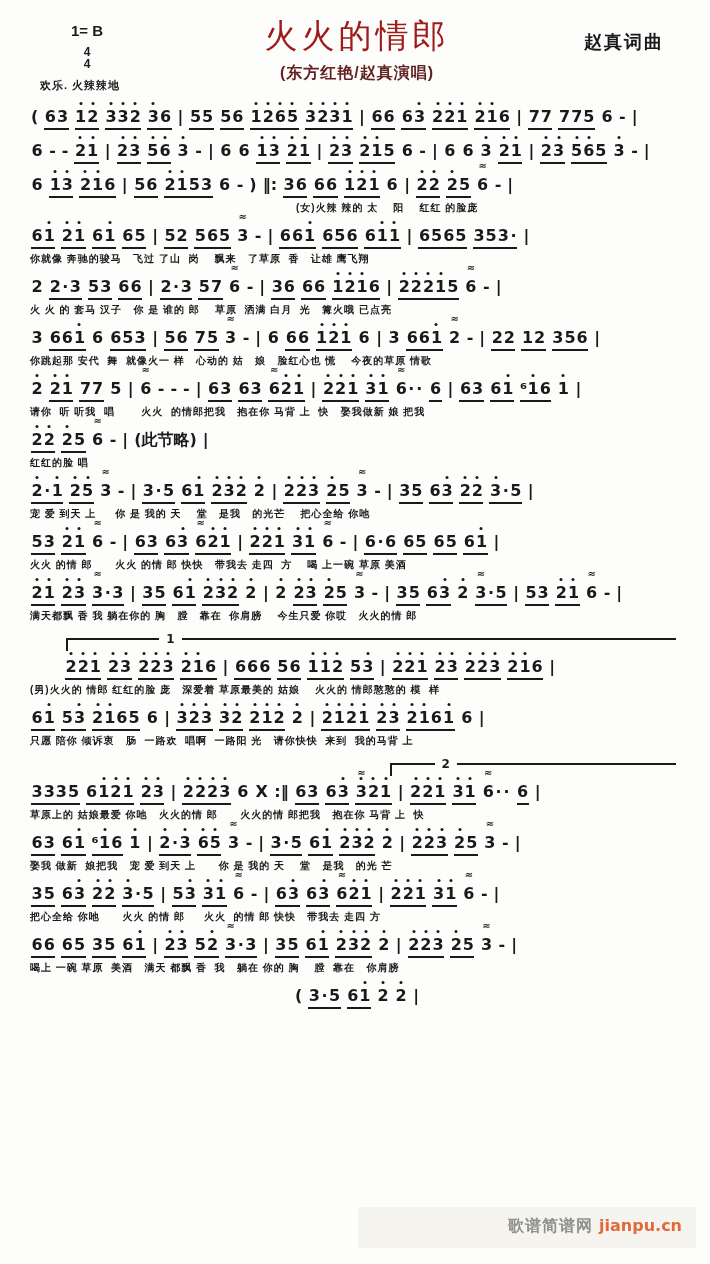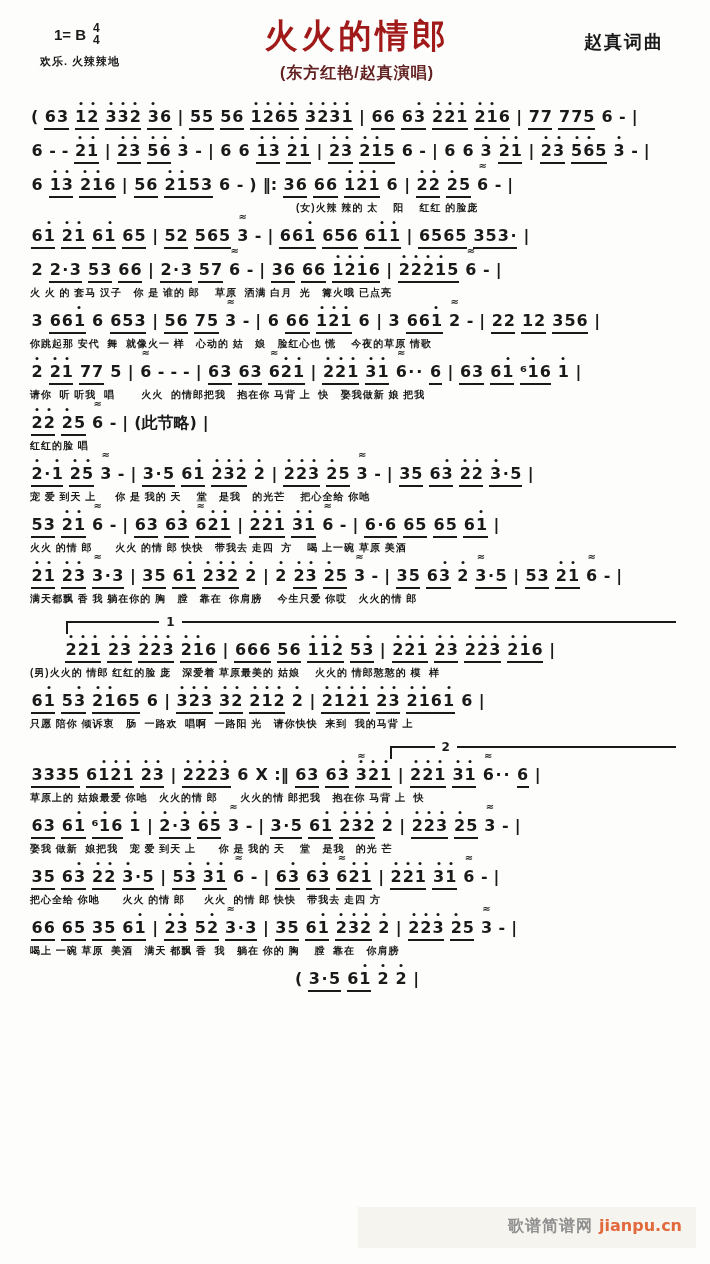--- a/index.html
+++ b/index.html
@@ -16,24 +16,24 @@
     background:var(--bg);
     font-family:"Liberation Sans","DejaVu Sans",sans-serif;
     color:var(--ink);
     position:relative;
   }
   .page{padding:14px 24px 0 28px;box-sizing:border-box;height:100%;position:relative;}
 
   
   .header{position:relative;height:78px;}
   .keyblock{position:absolute;left:26px;top:8px;font-weight:bold;font-size:15px;}
-  .keyline{display:flex;align-items:center;gap:7px;}
+  .keyline{display:flex;align-items:center;gap:7px;flex-direction:column;}
   .ts{display:inline-flex;flex-direction:column;align-items:center;font-size:12px;line-height:1.0;font-weight:bold;}
   .tempo{margin-top:8px;margin-left:-14px;font-size:11px;font-weight:600;letter-spacing:1px;}
-  .title{margin:0;text-align:center;font-size:33px;letter-spacing:4px;color:var(--c-title);font-weight:bold;}
+  .title{margin:0;text-align:center;font-size:33px;letter-spacing:4px;color:var(--c-title);font-weight:normal;}
   .subtitle{text-align:center;font-size:16px;font-weight:600;color:var(--c-subtitle);margin-top:4px;letter-spacing:1px;}
   .credit{position:absolute;right:22px;top:16px;font-size:18px;font-weight:600;letter-spacing:2px;}
 
   
   #score{margin-top:8px;}
   .m-row{
     position:relative;
     font-family:"DejaVu Sans",sans-serif;
     font-weight:bold;font-size:16px;
     margin-top:4px;padding-top:7px;
@@ -98,20 +98,21 @@
     <div class="subtitle">(东方红艳/赵真演唱)</div>
     <div class="credit">赵真词曲</div>
   </div>
 
   <div id="score">
       <div class="m-row"><span class="tok">(</span><span class="tok beam"><span class="note">6</span><span class="note">3</span></span><span class="tok beam"><span class="note hi">1</span><span class="note hi">2</span></span><span class="tok beam"><span class="note hi">3</span><span class="note hi">3</span><span class="note hi">2</span></span><span class="tok beam"><span class="note hi">3</span><span class="note">6</span></span><span class="tok">|</span><span class="tok beam"><span class="note">5</span><span class="note">5</span></span><span class="tok beam"><span class="note">5</span><span class="note">6</span></span><span class="tok beam"><span class="note hi">1</span><span class="note hi">2</span><span class="note hi">6</span><span class="note hi">5</span></span><span class="tok beam"><span class="note hi">3</span><span class="note hi">2</span><span class="note hi">3</span><span class="note hi">1</span></span><span class="tok">|</span><span class="tok beam"><span class="note">6</span><span class="note">6</span></span><span class="tok beam"><span class="note">6</span><span class="note hi">3</span></span><span class="tok beam"><span class="note hi">2</span><span class="note hi">2</span><span class="note hi">1</span></span><span class="tok beam"><span class="note hi">2</span><span class="note hi">1</span><span class="note">6</span></span><span class="tok">|</span><span class="tok beam"><span class="note">7</span><span class="note">7</span></span><span class="tok beam"><span class="note">7</span><span class="note">7</span><span class="note">5</span></span><span class="tok"><span class="note">6</span></span><span class="tok">-</span><span class="tok">|</span></div>
       <div class="m-row"><span class="tok"><span class="note">6</span></span><span class="tok">-</span><span class="tok">-</span><span class="tok beam"><span class="note hi">2</span><span class="note hi">1</span></span><span class="tok">|</span><span class="tok beam"><span class="note hi">2</span><span class="note hi">3</span></span><span class="tok beam"><span class="note hi">5</span><span class="note hi">6</span></span><span class="tok"><span class="note hi">3</span></span><span class="tok">-</span><span class="tok">|</span><span class="tok"><span class="note">6</span></span><span class="tok"><span class="note">6</span></span><span class="tok beam"><span class="note hi">1</span><span class="note hi">3</span></span><span class="tok beam"><span class="note hi">2</span><span class="note hi">1</span></span><span class="tok">|</span><span class="tok beam"><span class="note hi">2</span><span class="note hi">3</span></span><span class="tok beam"><span class="note hi">2</span><span class="note hi">1</span><span class="note">5</span></span><span class="tok"><span class="note">6</span></span><span class="tok">-</span><span class="tok">|</span><span class="tok"><span class="note">6</span></span><span class="tok"><span class="note">6</span></span><span class="tok"><span class="note hi">3</span></span><span class="tok beam"><span class="note hi">2</span><span class="note hi">1</span></span><span class="tok">|</span><span class="tok beam"><span class="note hi">2</span><span class="note hi">3</span></span><span class="tok beam"><span class="note hi">5</span><span class="note hi">6</span><span class="note">5</span></span><span class="tok"><span class="note hi">3</span></span><span class="tok">-</span><span class="tok">|</span></div>
       <div class="m-row"><span class="tok"><span class="note">6</span></span><span class="tok beam"><span class="note hi">1</span><span class="note hi">3</span></span><span class="tok beam"><span class="note hi">2</span><span class="note hi">1</span><span class="note">6</span></span><span class="tok">|</span><span class="tok beam"><span class="note">5</span><span class="note">6</span></span><span class="tok beam"><span class="note hi">2</span><span class="note hi">1</span><span class="note">5</span><span class="note">3</span></span><span class="tok"><span class="note">6</span></span><span class="tok">-</span><span class="tok">)</span><span class="tok">‖:</span><span class="tok beam"><span class="note">3</span><span class="note">6</span></span><span class="tok beam"><span class="note">6</span><span class="note">6</span></span><span class="tok beam"><span class="note hi">1</span><span class="note hi">2</span><span class="note hi">1</span></span><span class="tok"><span class="note">6</span></span><span class="tok">|</span><span class="tok beam"><span class="note hi">2</span><span class="note hi">2</span></span><span class="tok beam"><span class="note hi">2</span><span class="note">5</span></span><span class="tok"><span class="note tr">6</span></span><span class="tok">-</span><span class="tok">|</span></div>
       <div class="l-row ind-right">(女)火辣 辣的 太    阳    红红 的脸庞</div>
       <div class="m-row"><span class="tok beam"><span class="note">6</span><span class="note hi">1</span></span><span class="tok beam"><span class="note hi">2</span><span class="note hi">1</span></span><span class="tok beam"><span class="note">6</span><span class="note hi">1</span></span><span class="tok beam"><span class="note">6</span><span class="note">5</span></span><span class="tok">|</span><span class="tok beam"><span class="note">5</span><span class="note">2</span></span><span class="tok beam"><span class="note">5</span><span class="note">6</span><span class="note">5</span></span><span class="tok"><span class="note tr">3</span></span><span class="tok">-</span><span class="tok">|</span><span class="tok beam"><span class="note">6</span><span class="note">6</span><span class="note hi">1</span></span><span class="tok beam"><span class="note">6</span><span class="note">5</span><span class="note">6</span></span><span class="tok beam"><span class="note">6</span><span class="note hi">1</span><span class="note hi">1</span></span><span class="tok">|</span><span class="tok beam"><span class="note">6</span><span class="note">5</span><span class="note">6</span><span class="note">5</span></span><span class="tok beam"><span class="note">3</span><span class="note">5</span><span class="note">3</span><span class="dot">·</span></span><span class="tok">|</span></div>
+      <div class="l-row">你就像 奔驰的骏马   飞过 了山  岗    飘来   了草原  香   让雄 鹰飞翔</div>
       <div class="m-row"><span class="tok"><span class="note">2</span></span><span class="tok beam"><span class="note">2</span><span class="dot">·</span><span class="note">3</span></span><span class="tok beam"><span class="note">5</span><span class="note">3</span></span><span class="tok beam"><span class="note">6</span><span class="note">6</span></span><span class="tok">|</span><span class="tok beam"><span class="note">2</span><span class="dot">·</span><span class="note">3</span></span><span class="tok beam"><span class="note">5</span><span class="note">7</span></span><span class="tok"><span class="note tr">6</span></span><span class="tok">-</span><span class="tok">|</span><span class="tok beam"><span class="note">3</span><span class="note">6</span></span><span class="tok beam"><span class="note">6</span><span class="note">6</span></span><span class="tok beam"><span class="note hi">1</span><span class="note hi">2</span><span class="note hi">1</span><span class="note">6</span></span><span class="tok">|</span><span class="tok beam"><span class="note hi">2</span><span class="note hi">2</span><span class="note hi">2</span><span class="note hi">1</span><span class="note">5</span></span><span class="tok"><span class="note tr">6</span></span><span class="tok">-</span><span class="tok">|</span></div>
       <div class="l-row">火 火 的 套马 汉子   你 是 谁的 郎    草原  洒满 白月  光   篝火哦 已点亮</div>
       <div class="m-row"><span class="tok"><span class="note">3</span></span><span class="tok beam"><span class="note">6</span><span class="note">6</span><span class="note hi">1</span></span><span class="tok"><span class="note">6</span></span><span class="tok beam"><span class="note">6</span><span class="note">5</span><span class="note">3</span></span><span class="tok">|</span><span class="tok beam"><span class="note">5</span><span class="note">6</span></span><span class="tok beam"><span class="note">7</span><span class="note">5</span></span><span class="tok"><span class="note tr">3</span></span><span class="tok">-</span><span class="tok">|</span><span class="tok"><span class="note">6</span></span><span class="tok beam"><span class="note">6</span><span class="note">6</span></span><span class="tok beam"><span class="note hi">1</span><span class="note hi">2</span><span class="note hi">1</span></span><span class="tok"><span class="note">6</span></span><span class="tok">|</span><span class="tok"><span class="note">3</span></span><span class="tok beam"><span class="note">6</span><span class="note">6</span><span class="note hi">1</span></span><span class="tok"><span class="note tr">2</span></span><span class="tok">-</span><span class="tok">|</span><span class="tok beam"><span class="note">2</span><span class="note">2</span></span><span class="tok beam"><span class="note">1</span><span class="note">2</span></span><span class="tok beam"><span class="note">3</span><span class="note">5</span><span class="note">6</span></span><span class="tok">|</span></div>
       <div class="l-row">你跳起那 安代  舞  就像火一 样   心动的 姑   娘   脸红心也 慌    今夜的草原 情歌</div>
       <div class="m-row"><span class="tok"><span class="note hi">2</span></span><span class="tok beam"><span class="note hi">2</span><span class="note hi">1</span></span><span class="tok beam"><span class="note">7</span><span class="note">7</span></span><span class="tok"><span class="note">5</span></span><span class="tok">|</span><span class="tok"><span class="note tr">6</span></span><span class="tok">-</span><span class="tok">-</span><span class="tok">-</span><span class="tok">|</span><span class="tok beam"><span class="note">6</span><span class="note">3</span></span><span class="tok beam"><span class="note">6</span><span class="note">3</span></span><span class="tok beam"><span class="note tr">6</span><span class="note hi">2</span><span class="note hi">1</span></span><span class="tok">|</span><span class="tok beam"><span class="note hi">2</span><span class="note hi">2</span><span class="note hi">1</span></span><span class="tok beam"><span class="note hi">3</span><span class="note hi">1</span></span><span class="tok"><span class="note tr">6</span><span class="dot">·</span><span class="dot">·</span></span><span class="tok beam"><span class="note">6</span></span><span class="tok">|</span><span class="tok beam"><span class="note">6</span><span class="note">3</span></span><span class="tok beam"><span class="note">6</span><span class="note hi">1</span></span><span class="tok beam">⁶<span class="note hi">1</span><span class="note">6</span></span><span class="tok"><span class="note hi">1</span></span><span class="tok">|</span></div>
       <div class="l-row">请你  听 听我  唱       火火  的情郎把我   抱在你 马背 上  快   娶我做新 娘 把我</div>
       <div class="m-row"><span class="tok beam"><span class="note hi">2</span><span class="note hi">2</span></span><span class="tok beam"><span class="note hi">2</span><span class="note">5</span></span><span class="tok"><span class="note tr">6</span></span><span class="tok">-</span><span class="tok">|</span><span class="tok">(此节略)</span><span class="tok">|</span></div>
       <div class="l-row">红红的脸 唱</div>
       <div class="m-row"><span class="tok beam"><span class="note hi">2</span><span class="dot">·</span><span class="note hi">1</span></span><span class="tok beam"><span class="note hi">2</span><span class="note hi">5</span></span><span class="tok"><span class="note tr">3</span></span><span class="tok">-</span><span class="tok">|</span><span class="tok beam"><span class="note">3</span><span class="dot">·</span><span class="note">5</span></span><span class="tok beam"><span class="note">6</span><span class="note hi">1</span></span><span class="tok beam"><span class="note hi">2</span><span class="note hi">3</span><span class="note hi">2</span></span><span class="tok"><span class="note hi">2</span></span><span class="tok">|</span><span class="tok beam"><span class="note hi">2</span><span class="note hi">2</span><span class="note hi">3</span></span><span class="tok beam"><span class="note hi">2</span><span class="note">5</span></span><span class="tok"><span class="note tr">3</span></span><span class="tok">-</span><span class="tok">|</span><span class="tok beam"><span class="note">3</span><span class="note">5</span></span><span class="tok beam"><span class="note">6</span><span class="note hi">3</span></span><span class="tok beam"><span class="note hi">2</span><span class="note hi">2</span></span><span class="tok beam"><span class="note hi">3</span><span class="dot">·</span><span class="note">5</span></span><span class="tok">|</span></div>
       <div class="l-row">宠 爱 到天 上     你 是 我的 天    堂   是我   的光芒    把心全给 你吔</div>

